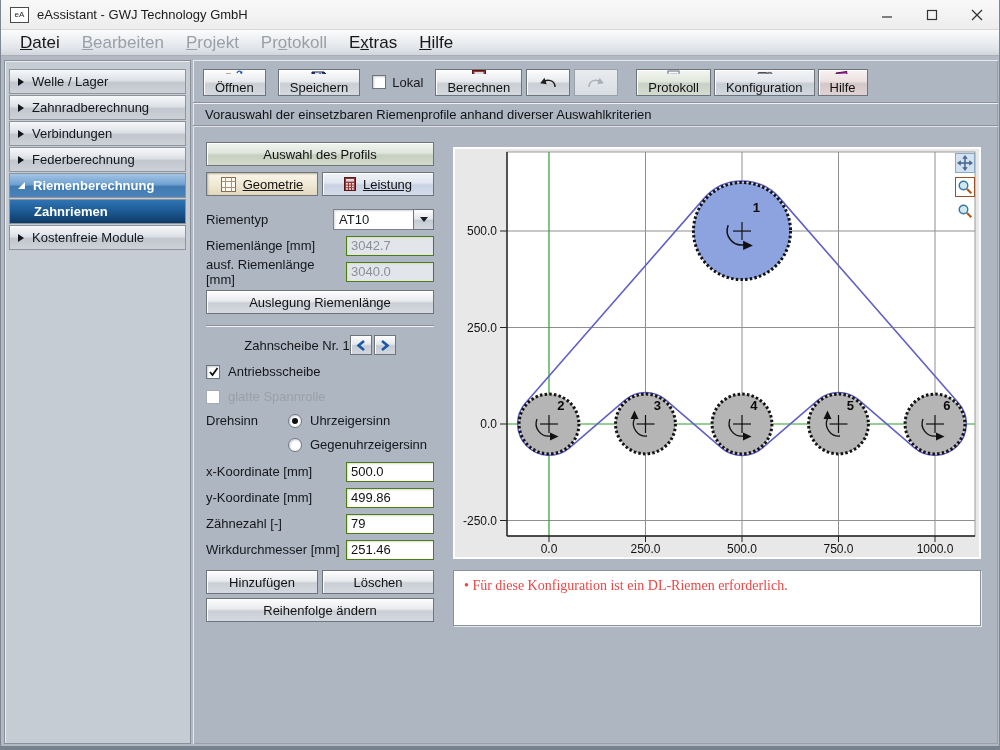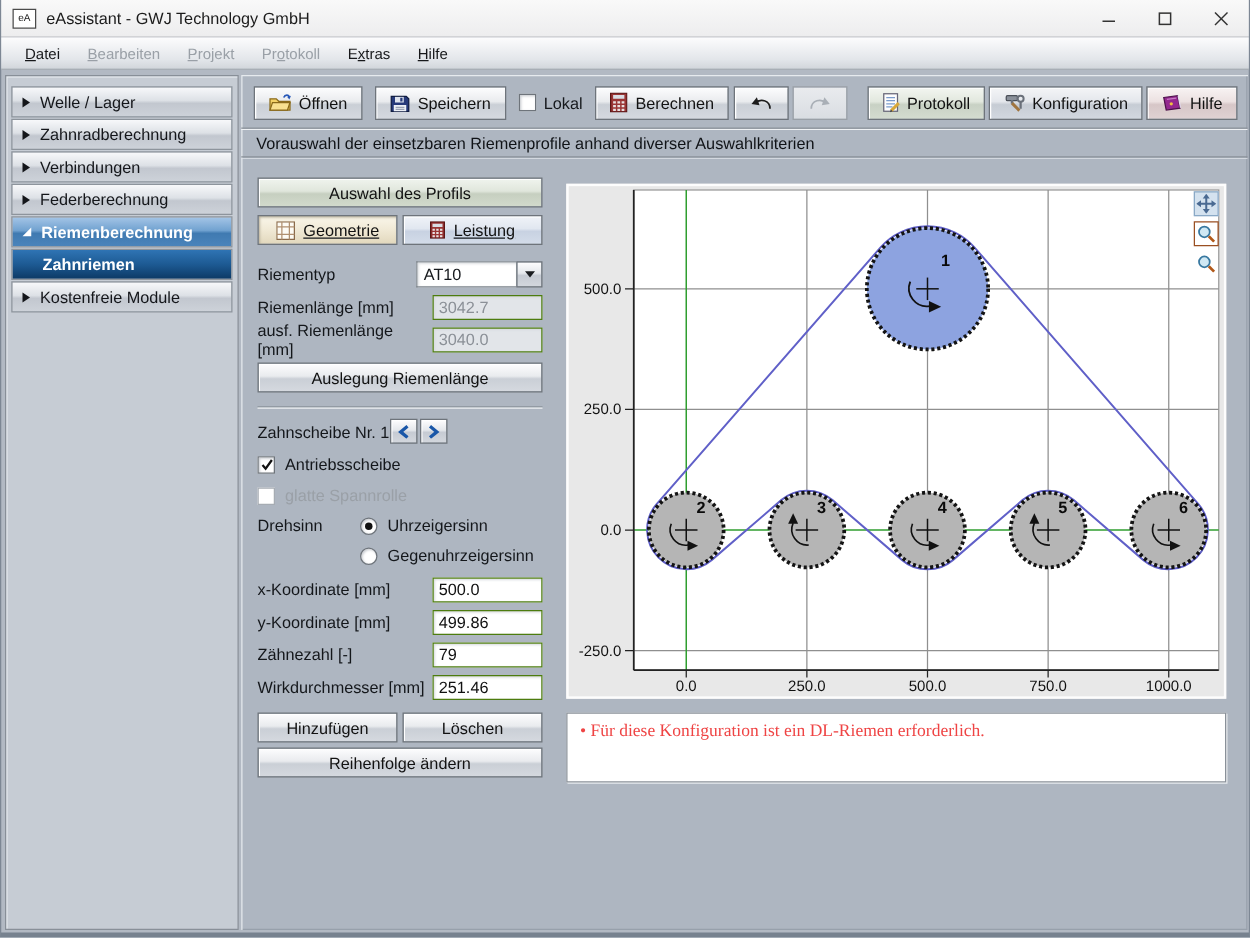--- a/index.html
+++ b/index.html
@@ -10,38 +10,38 @@
   
   #titlebar { position:absolute; left:0; top:0; width:100%; height:30px; background:linear-gradient(#f9f9f9,#ededee); border-bottom:1px solid #d7d7d9; display:flex; align-items:center; }
   #app-icon { width:19px; height:16px; margin-left:9px; border:1px solid #4a4a4a; background:#fff; font-size:8px; display:flex; align-items:center; justify-content:center; color:#222; }
   #title-text { margin-left:8px; font-size:13px; color:#1b1b1b; }
   #win-controls { margin-left:auto; display:flex; height:100%; }
   .winbtn { width:45px; height:100%; display:flex; align-items:center; justify-content:center; }
   .winbtn svg { stroke:#333; stroke-width:1.2; fill:none; }
 
   
   #menubar { position:absolute; left:0; top:30px; width:100%; height:26px; background:linear-gradient(#fcfcfd,#e3e6ea 70%,#d2d6db); border-bottom:1px solid #a8aeb5; display:flex; align-items:center; padding-left:8px; }
-  .menu-item { padding:0 11px; font-size:12px; color:#17181a; }
+  .menu-item { padding:0 11px; font-size:17px; color:#17181a; }
   .menu-item.disabled { color:#9aa0a7; }
   .mkey { text-decoration:underline; }
 
   
   #sidebar { position:absolute; left:3px; top:60px; width:187px; height:684px; background:#c6ccd4; border:1px solid #888f98; box-shadow:inset 1px 1px 0 #e9edf1; padding:8px 4px 0 4px; }
   .side-item { height:25px; border:1px solid #8d949c; margin-bottom:1px; background:linear-gradient(#f7f8fa,#dde1e6 45%,#c2c7cf 55%,#cdd2d9); display:flex; align-items:center; padding-left:8px; gap:8px; font-size:13px; color:#14161a; }
   .side-item .tri { width:0; height:0; border-top:4px solid transparent; border-bottom:4px solid transparent; border-left:6px solid #14161a; }
   .side-item.expanded { background:linear-gradient(#a3c4e6,#71a2d0 45%,#407ab1 55%,#4a84bb); color:#fff; font-weight:bold; }
   .side-item.expanded .tri { border:none; width:0; height:0; border-bottom:7px solid #fff; border-left:7px solid transparent; }
   .side-item.child-selected { background:linear-gradient(#2f74b4,#1d5a93 50%,#0d3a66); color:#fff; font-weight:bold; padding-left:24px; }
 
   
   #content { position:absolute; left:192px; top:60px; width:805px; height:684px; background:#aeb6c1; box-shadow:inset 1px 1px 0 #e6eaee, inset -1px -1px 0 #97a0ab; }
 
   
   #toolbar { position:absolute; left:10px; top:8px; right:8px; height:28px; display:flex; align-items:center; }
-  .tbtn { display:inline-flex; align-items:center; justify-content:center; gap:6px; height:27px; padding:0 11px; border:1px solid #6e747b; background:linear-gradient(#fdfdfe,#e9ebee 45%,#cacfd6 55%,#d5d9df); box-shadow:inset 1px 1px 0 #fff; font-size:13px; color:#121212; white-space:nowrap; }
+  .tbtn { display:inline-flex; align-items:center; justify-content:center; gap:6px; height:27px; padding:0 11px; border:1px solid #6e747b; background:linear-gradient(#fdfdfe,#e9ebee 45%,#cacfd6 55%,#d5d9df); box-shadow:inset 1px 1px 0 #fff; font-size:13px; color:#121212; white-space:nowrap;flex-direction:column; }
   .tbtn.tint-green { background:linear-gradient(#f3f6f1,#e2e8de 45%,#c8d1c4 55%,#d4dcd0); }
   .tbtn.tint-gray  { background:linear-gradient(#f4f5f7,#e4e7ec 45%,#c6ccd4 55%,#d2d8e0); }
   .tbtn.tint-pink  { background:linear-gradient(#f8f3f3,#ece1e1 45%,#d6c6c7 55%,#e0d2d3); }
   .tbtn.disabled { color:#9ba1a8; box-shadow:none; border-color:#9aa0a7; background:linear-gradient(#e9ebee,#d9dde2); }
   .tsep { width:12px; }
   .check-row { display:flex; align-items:center; gap:6px; }
   .cbox { width:14px; height:14px; background:#fff; border:1px solid #6e747b; box-shadow:inset 1px 1px 2px #c9ccd1; display:flex; align-items:center; justify-content:center; }
 
   
   #statusline { position:absolute; left:0; top:42px; width:100%; height:24px; border-top:1px solid #8a9199; border-bottom:1px solid #8a9199; box-shadow:inset 0 1px 0 #eef1f4, 0 1px 0 #dfe3e8; display:flex; align-items:center; padding-left:12px; font-size:13px; color:#101317; }
@@ -57,21 +57,21 @@
   .frow { display:flex; align-items:center; justify-content:space-between; margin-top:5px; height:21px; }
   .flabel { font-size:13px; color:#14171b; }
   .flabel.dis { color:#9aa0a7; }
   .tfield { width:88px; height:20px; border:1px solid #4d7c0f; background:#fff; font-family:inherit; font-size:13px; color:#111; padding:0 4px; box-shadow:inset 1px 1px 2px #d7dade; }
   .tfield.ro { background:#e2e5e9; color:#8b9097; }
   .combo { display:flex; }
   .combo-field { width:80px; height:21px; border:1px solid #7b828a; border-right:none; background:#fff; font-size:13px; display:flex; align-items:center; padding-left:5px; box-shadow:inset 1px 1px 2px #d7dade; }
   .combo-btn { width:21px; height:21px; border:1px solid #6e747b; background:linear-gradient(#fdfdfe,#e5e8ec 45%,#c6cbd3 55%,#d3d7dd); display:flex; align-items:center; justify-content:center; }
   .combo-btn .arr { width:0; height:0; border-left:4px solid transparent; border-right:4px solid transparent; border-top:5px solid #1a1c1f; }
   .hsep { height:2px; margin-top:11px; border-top:1px solid #8b929a; border-bottom:1px solid #eef1f4; }
-  .title-row { display:flex; align-items:center; justify-content:flex-start; margin-top:8px; }
+  .title-row { display:flex; align-items:center; justify-content:center; margin-top:8px; }
   .spin-group { display:flex; gap:2px; }
   .spin-btn { width:22px; height:20px; border:1px solid #6e747b; background:linear-gradient(#fdfdfe,#e5e8ec 45%,#c6cbd3 55%,#d3d7dd); box-shadow:inset 1px 1px 0 #fff; display:flex; align-items:center; justify-content:center; }
   .chk-row { display:flex; align-items:center; gap:8px; margin-top:8px; height:17px; }
   .cbox.dis { border-color:#a6acb3; box-shadow:none; }
   .radio-row { display:flex; align-items:center; margin-top:7px; height:17px; }
   .radio { width:14px; height:14px; border-radius:50%; background:#fff; border:1px solid #6e747b; box-shadow:inset 1px 1px 2px #c9ccd1; display:flex; align-items:center; justify-content:center; }
   .radio .dot { width:6px; height:6px; border-radius:50%; background:#101010; }
   .btn-pair { display:flex; gap:4px; margin-top:10px; }
   .btn-pair .wbtn { flex:1; }
 

